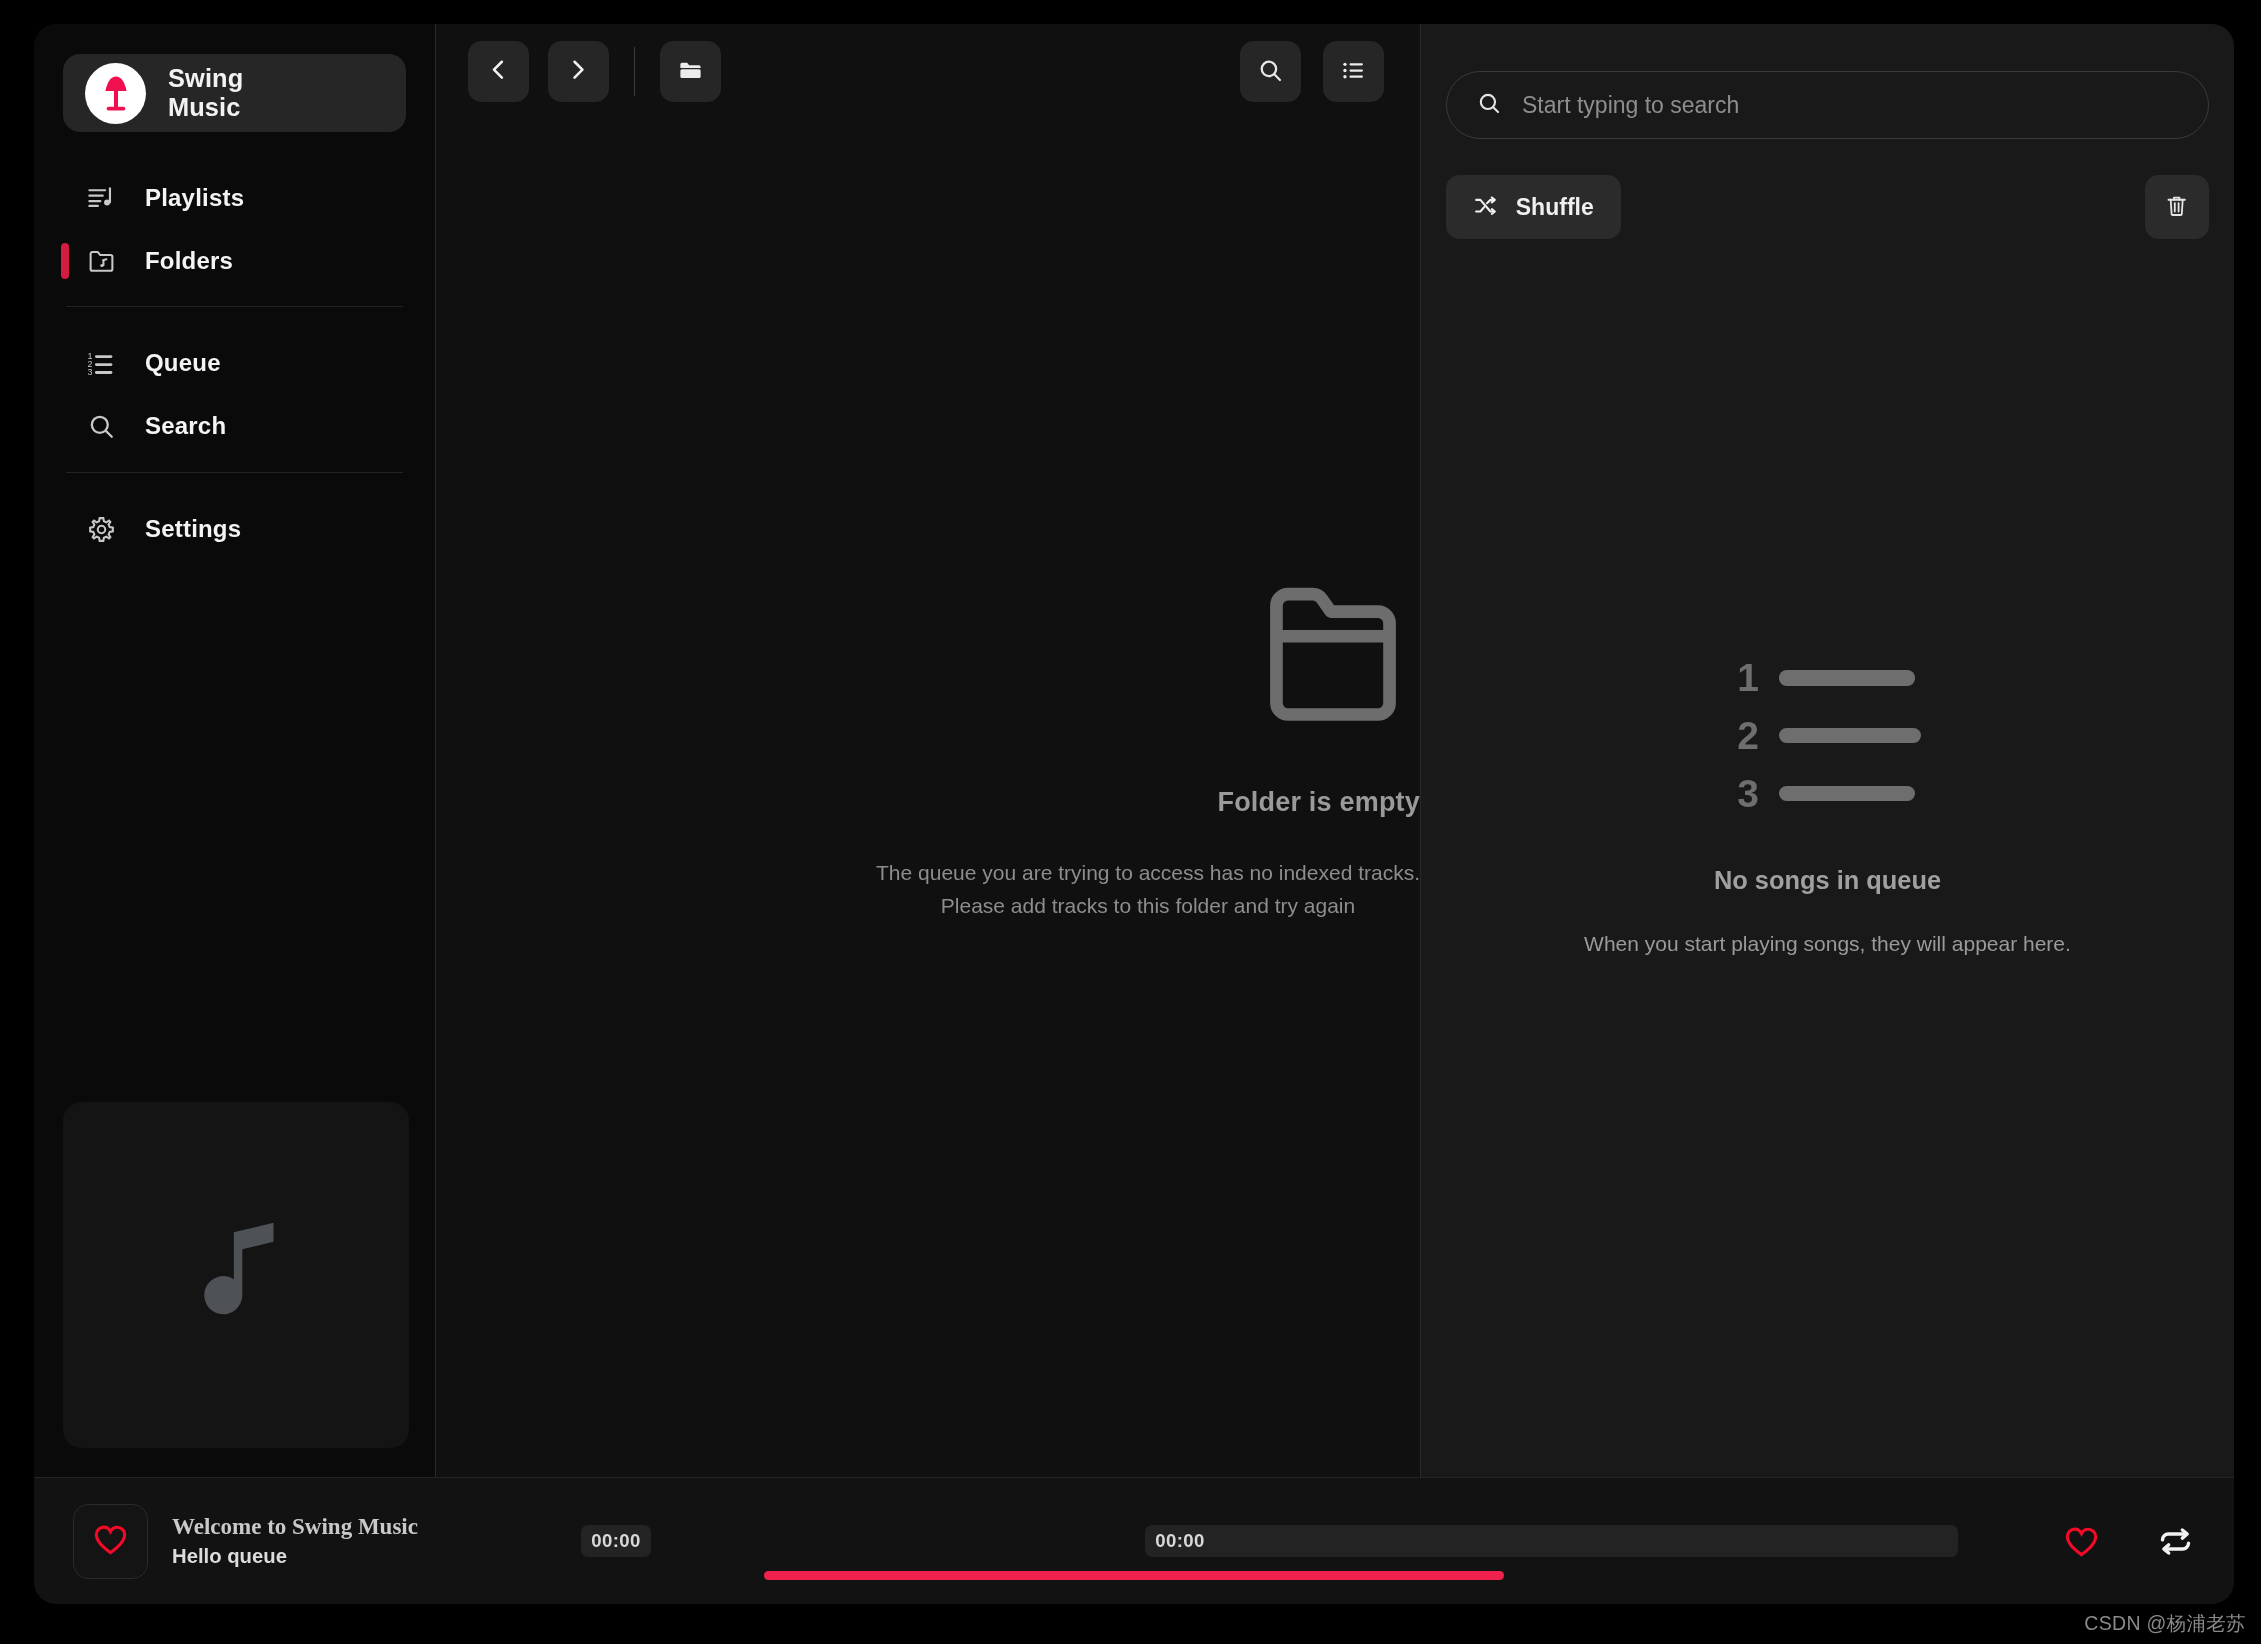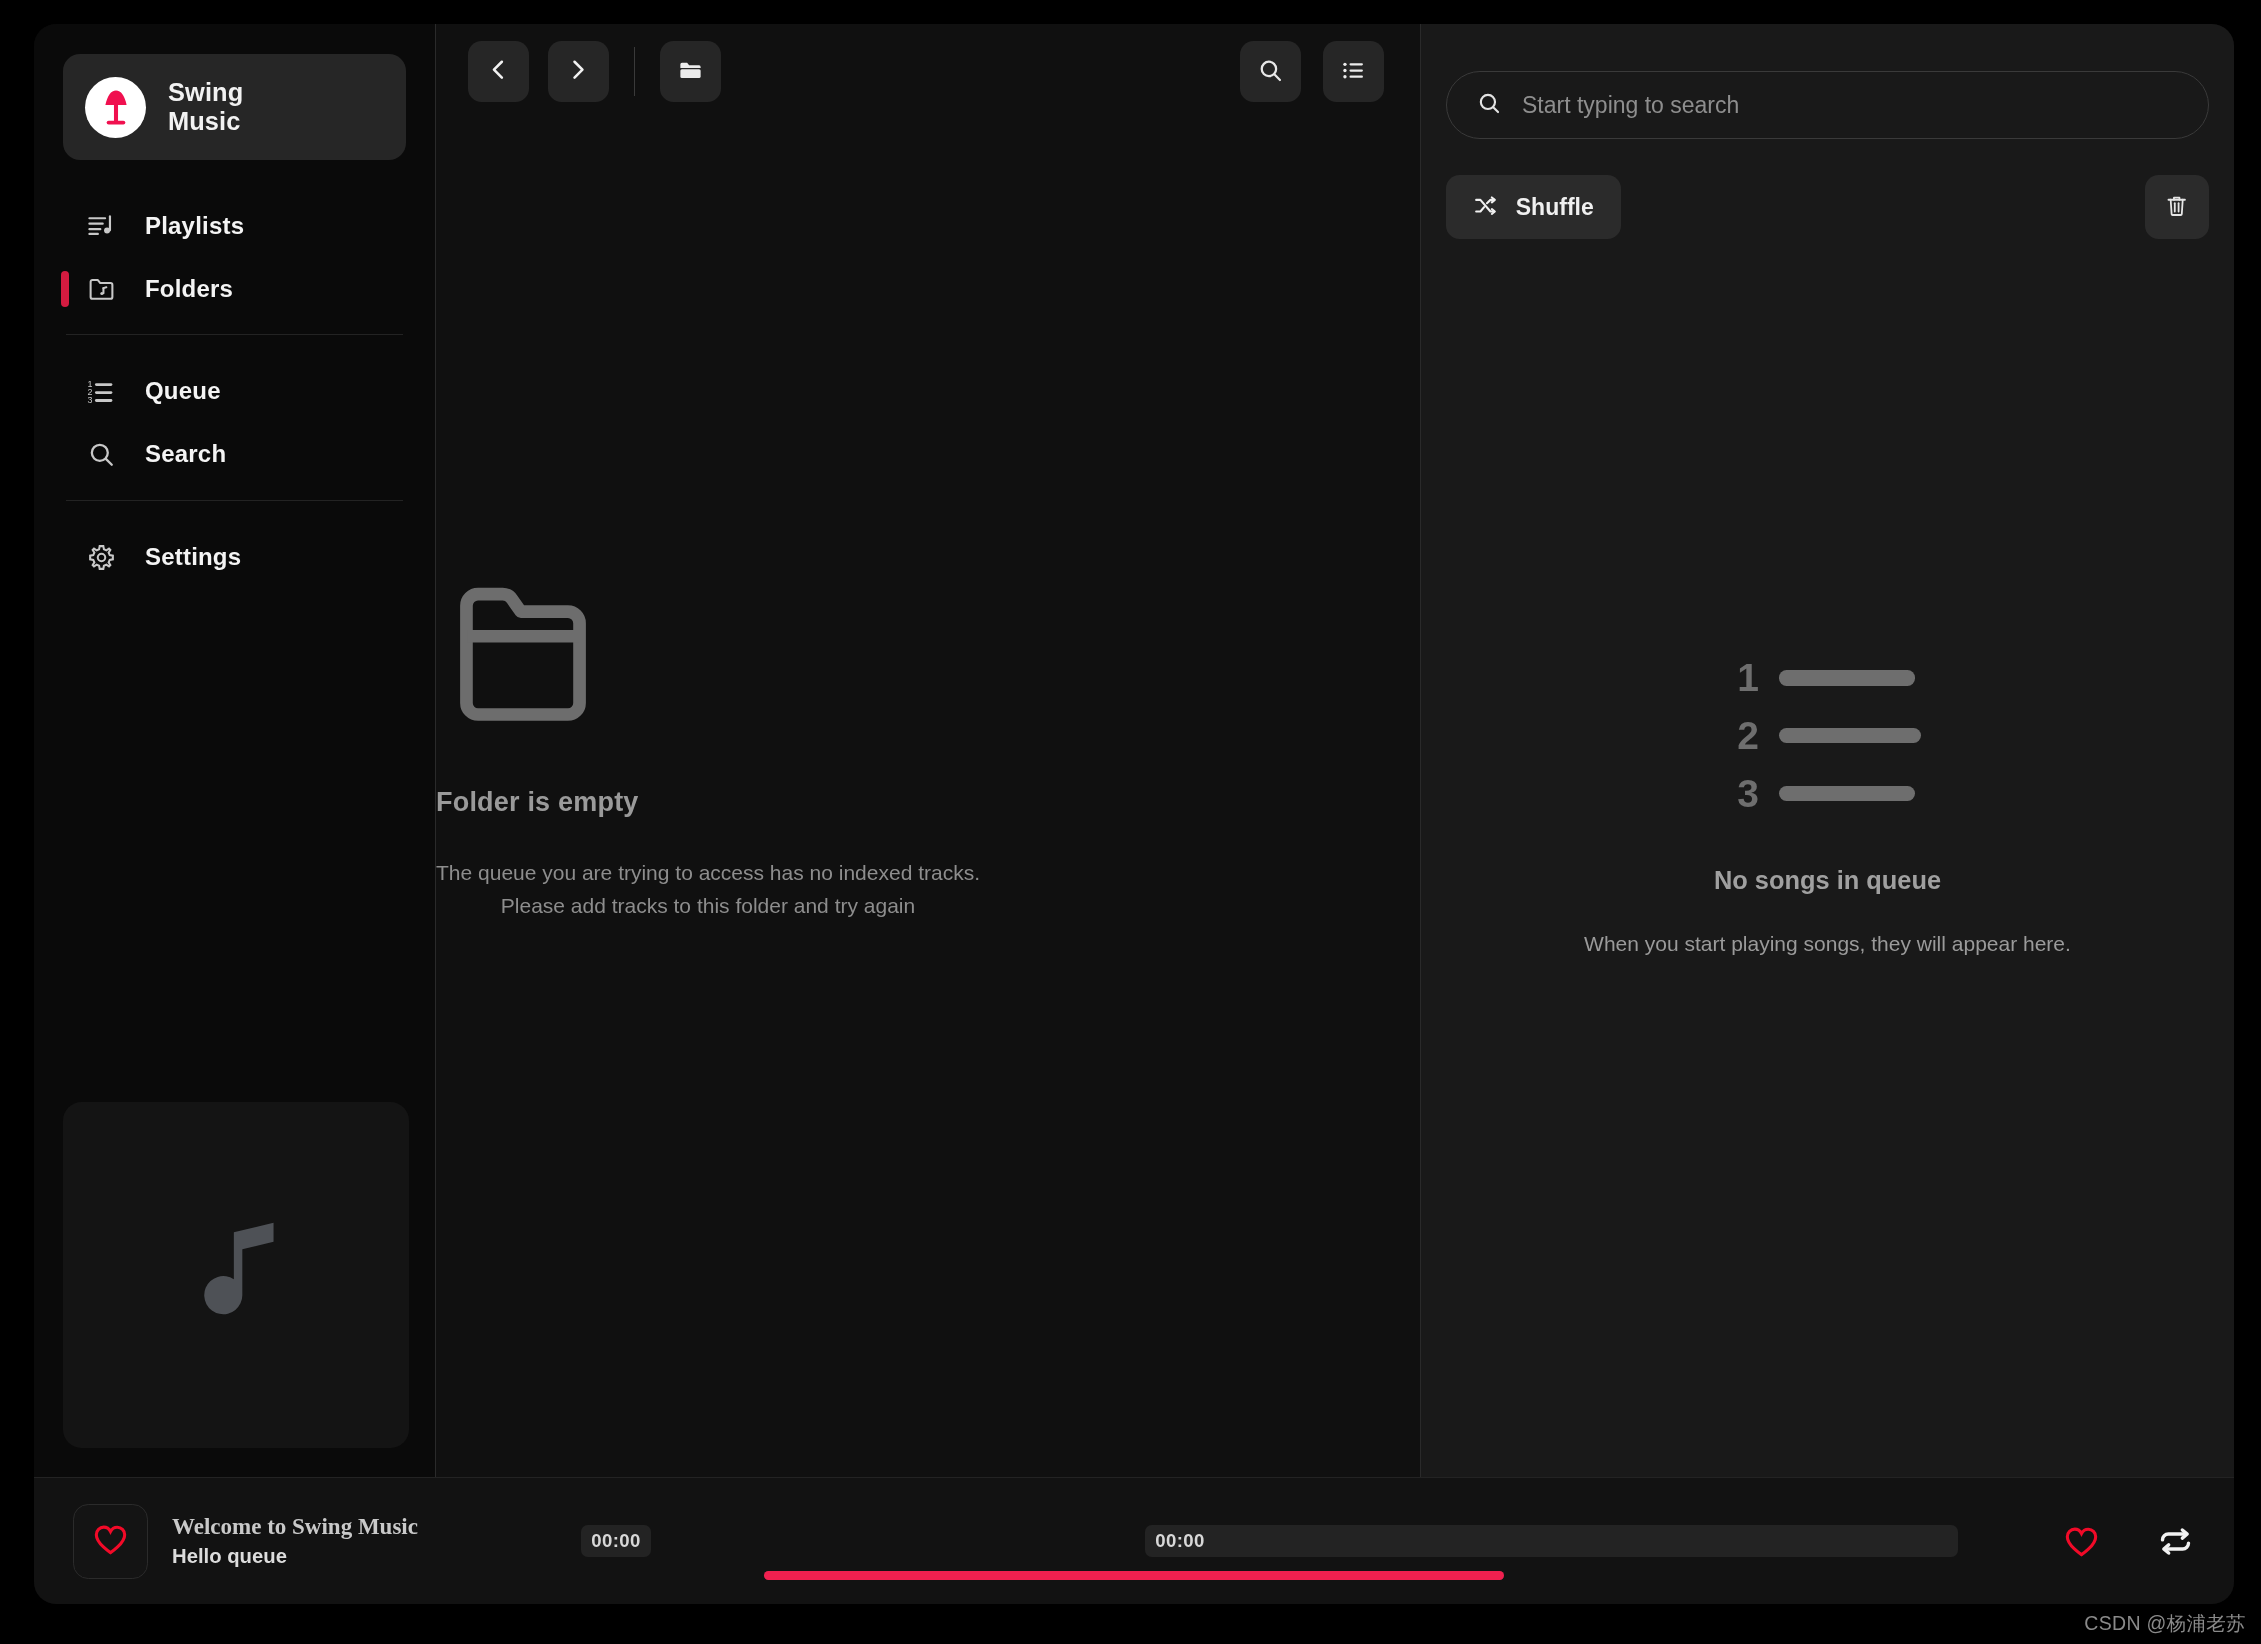--- a/index.html
+++ b/index.html
@@ -46,21 +46,21 @@
     position: relative;
   }
 
   .logo-card {
     display: flex;
     align-items: center;
     gap: 22px;
     background: #262626;
     border-radius: 17px;
     padding: 18.6px 22px;
-    height: 106px;
+    height: 78px;
     cursor: pointer;
   }
   .logo-circle {
     width: 61px; height: 61px;
     flex: 0 0 61px;
     border-radius: 50%;
     background: #ffffff;
     display: flex;
     align-items: center;
     justify-content: center;
@@ -164,21 +164,21 @@
     margin-left: auto;
     display: flex;
     align-items: center;
     gap: 22px;
   }
 
   .center-empty {
     flex: 1 1 auto;
     display: flex;
     flex-direction: column;
-    align-items: flex-start;
+    align-items: flex-end;
     justify-content: center;
     padding-bottom: 110px;
   }
   .empty-title {
     margin-top: 47px;
     font-size: 27px;
     font-weight: 700;
     color: #9a9a9a;
     letter-spacing: 0.2px;
   }

